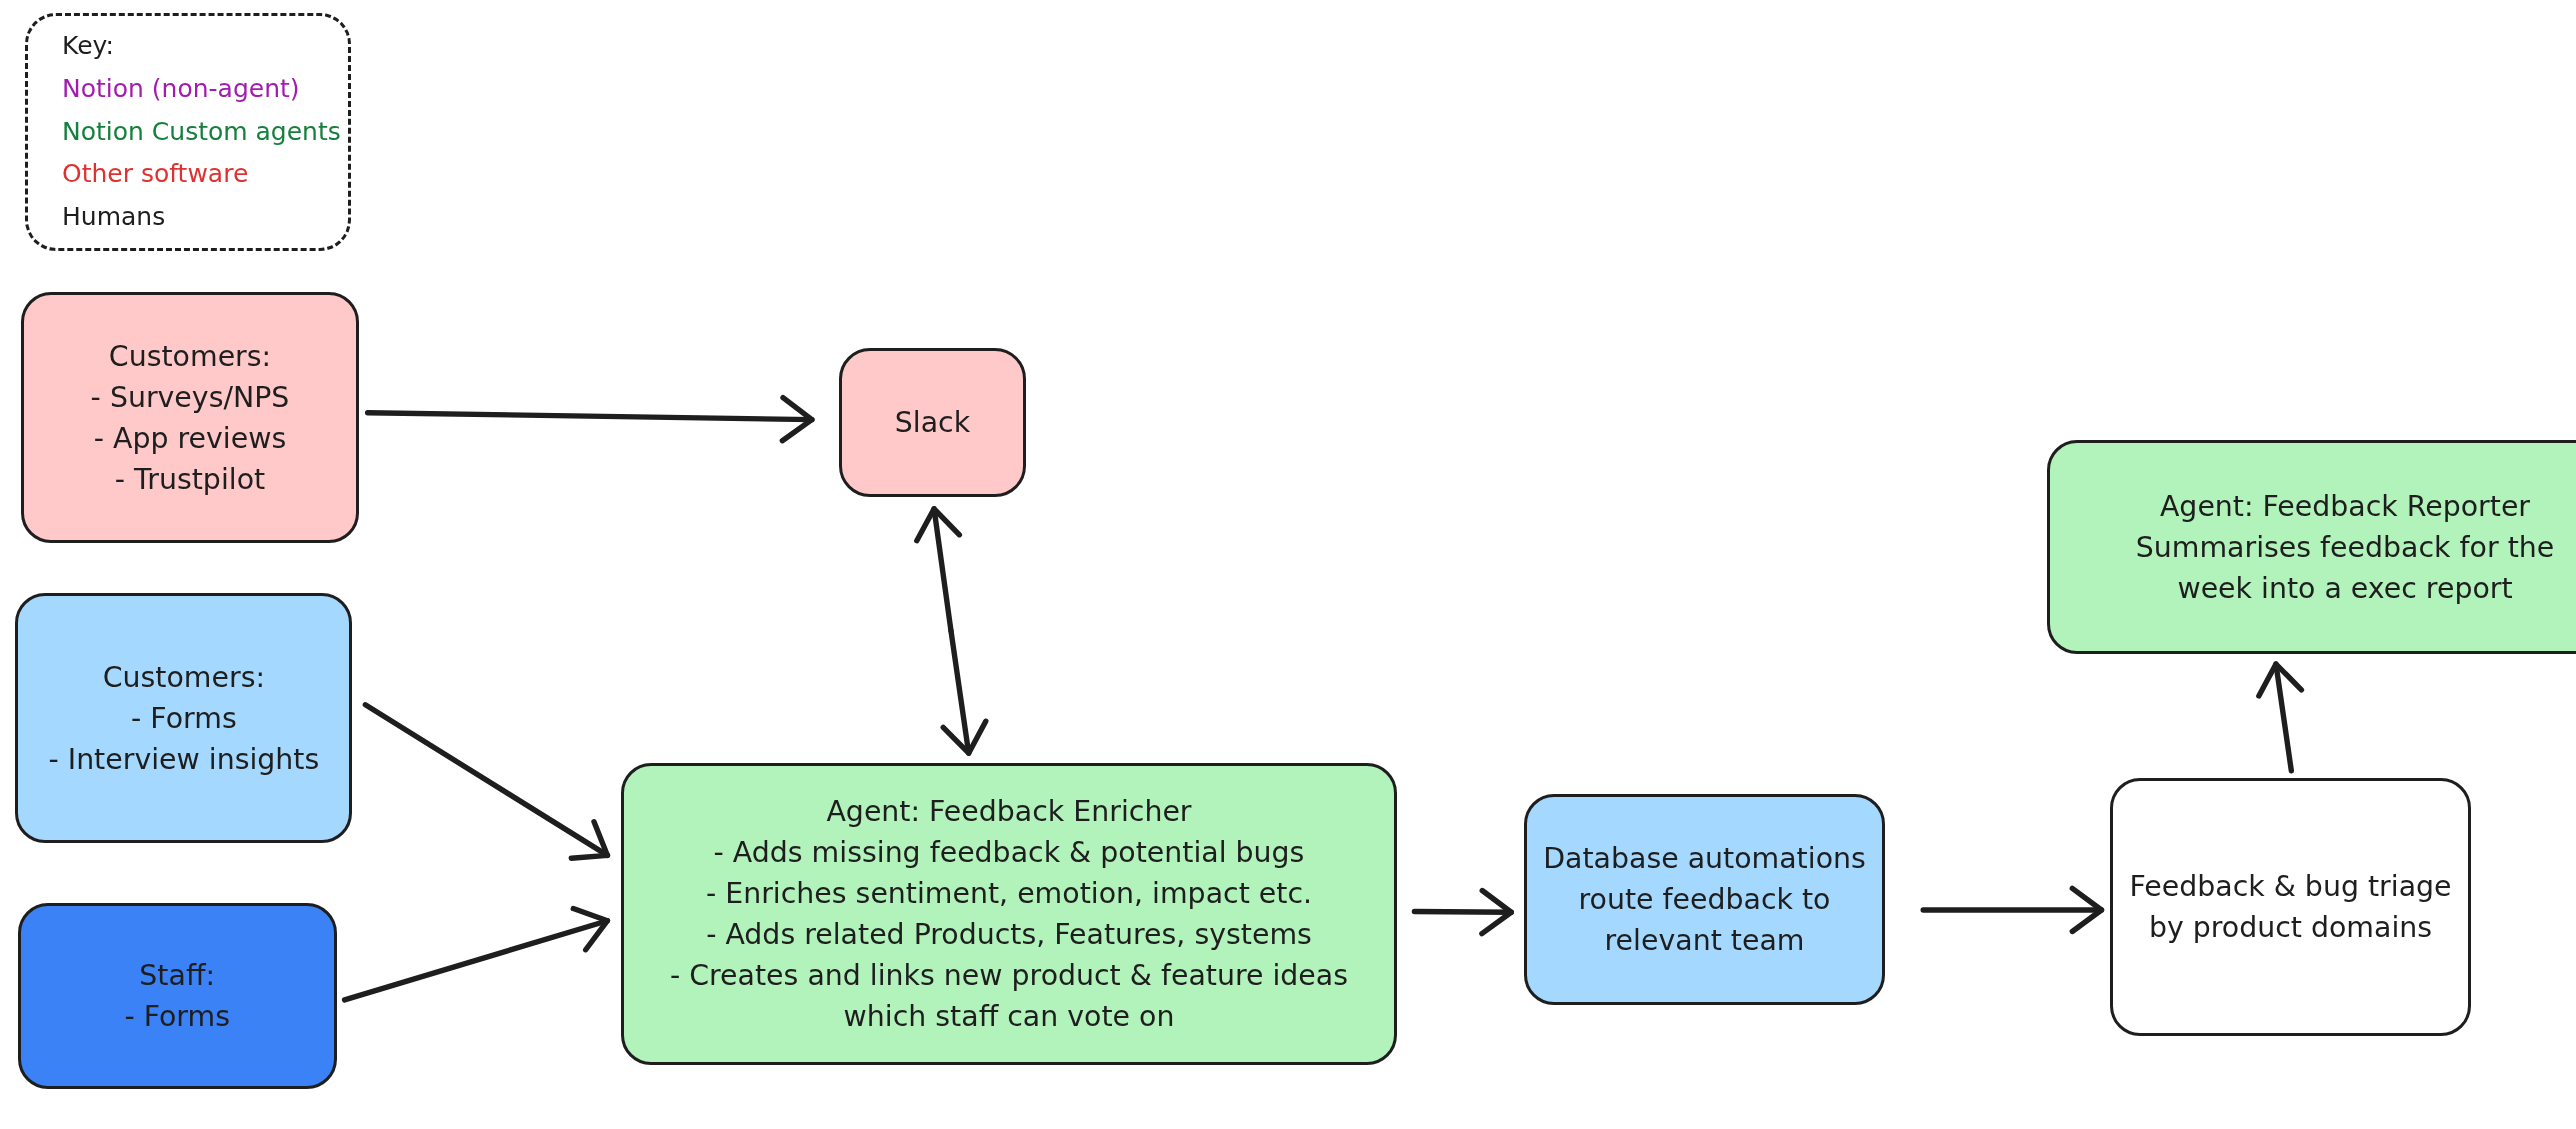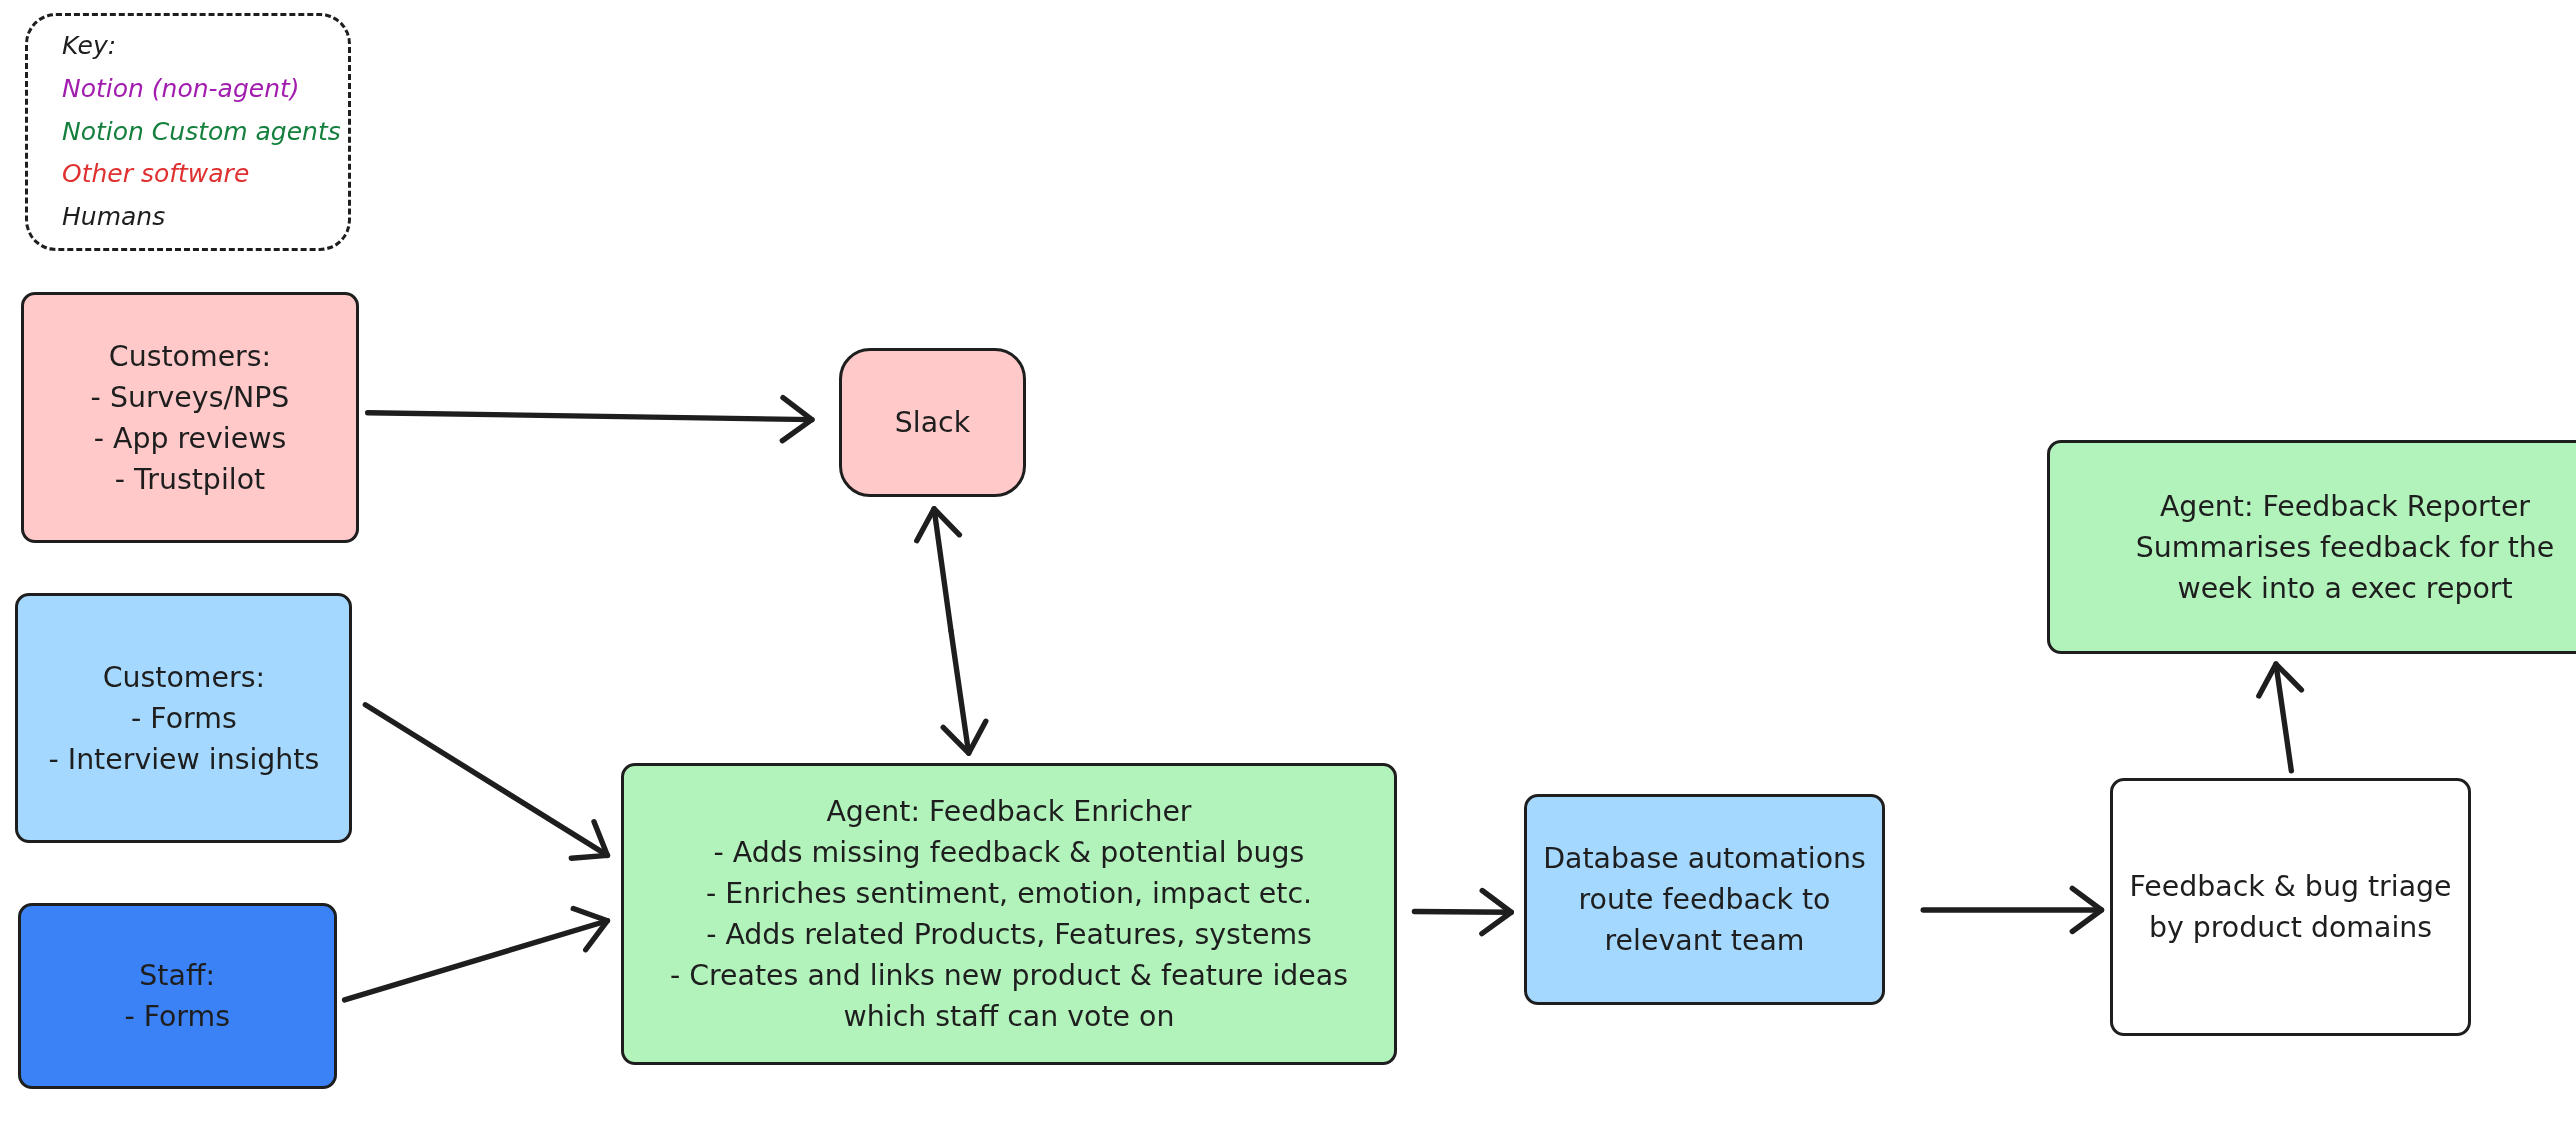--- a/index.html
+++ b/index.html
@@ -24,21 +24,21 @@
   .arrow {
     stroke: #1e1e1e;
     stroke-width: 7;
     stroke-linecap: round;
     fill: none;
   }
   .box {
     position: absolute;
     box-sizing: border-box;
     border: 3.8px solid #1e1e1e;
-    border-radius: 14px;
+    border-radius: 30px;
     display: flex;
     flex-direction: column;
     justify-content: center;
     align-items: center;
     text-align: center;
   }
   .node {
     font-size: 28.4px;
     line-height: 41px;
     background: #ffffff;
@@ -70,21 +70,21 @@
     <line class="arrow" x1="478" y1="537" x2="1056" y2="546" marker-end="url(#arrowhead)"></line>
     <line class="arrow" x1="1237" y1="821" x2="1215" y2="662" marker-end="url(#arrowhead)"></line>
     <line class="arrow" x1="1237" y1="821" x2="1260" y2="980" marker-end="url(#arrowhead)"></line>
     <line class="arrow" x1="475" y1="917" x2="790" y2="1113" marker-end="url(#arrowhead)"></line>
     <line class="arrow" x1="448" y1="1301" x2="790" y2="1198" marker-end="url(#arrowhead)"></line>
     <line class="arrow" x1="1840" y1="1186" x2="1966" y2="1187" marker-end="url(#arrowhead)"></line>
     <line class="arrow" x1="2502" y1="1184" x2="2734" y2="1184" marker-end="url(#arrowhead)"></line>
     <line class="arrow" x1="2981" y1="1003" x2="2961" y2="864" marker-end="url(#arrowhead)"></line>
   </svg>
 
-  <div class="box legend" style="left:25px; top:13px; width:326px; height:238px;font-style:italic;">
+  <div class="box legend" style="left:25px; top:13px; width:326px; height:238px;">
     <div class="legend-line">Key:</div>
     <div class="legend-line" style="color: #a21caf;">Notion (non-agent)</div>
     <div class="legend-line" style="color: #15803d;">Notion Custom agents</div>
     <div class="legend-line" style="color: rgb(224, 49, 49);">Other software</div>
     <div class="legend-line" style="color: rgb(30, 30, 30);">Humans</div>
   </div>
 
   <div class="box node" style="left: 21px; top: 292px; width: 338px; height: 251px; background-color: rgb(255, 201, 201);">
     <div class="node-line">Customers:</div>
     <div class="node-line">- Surveys/NPS</div>

